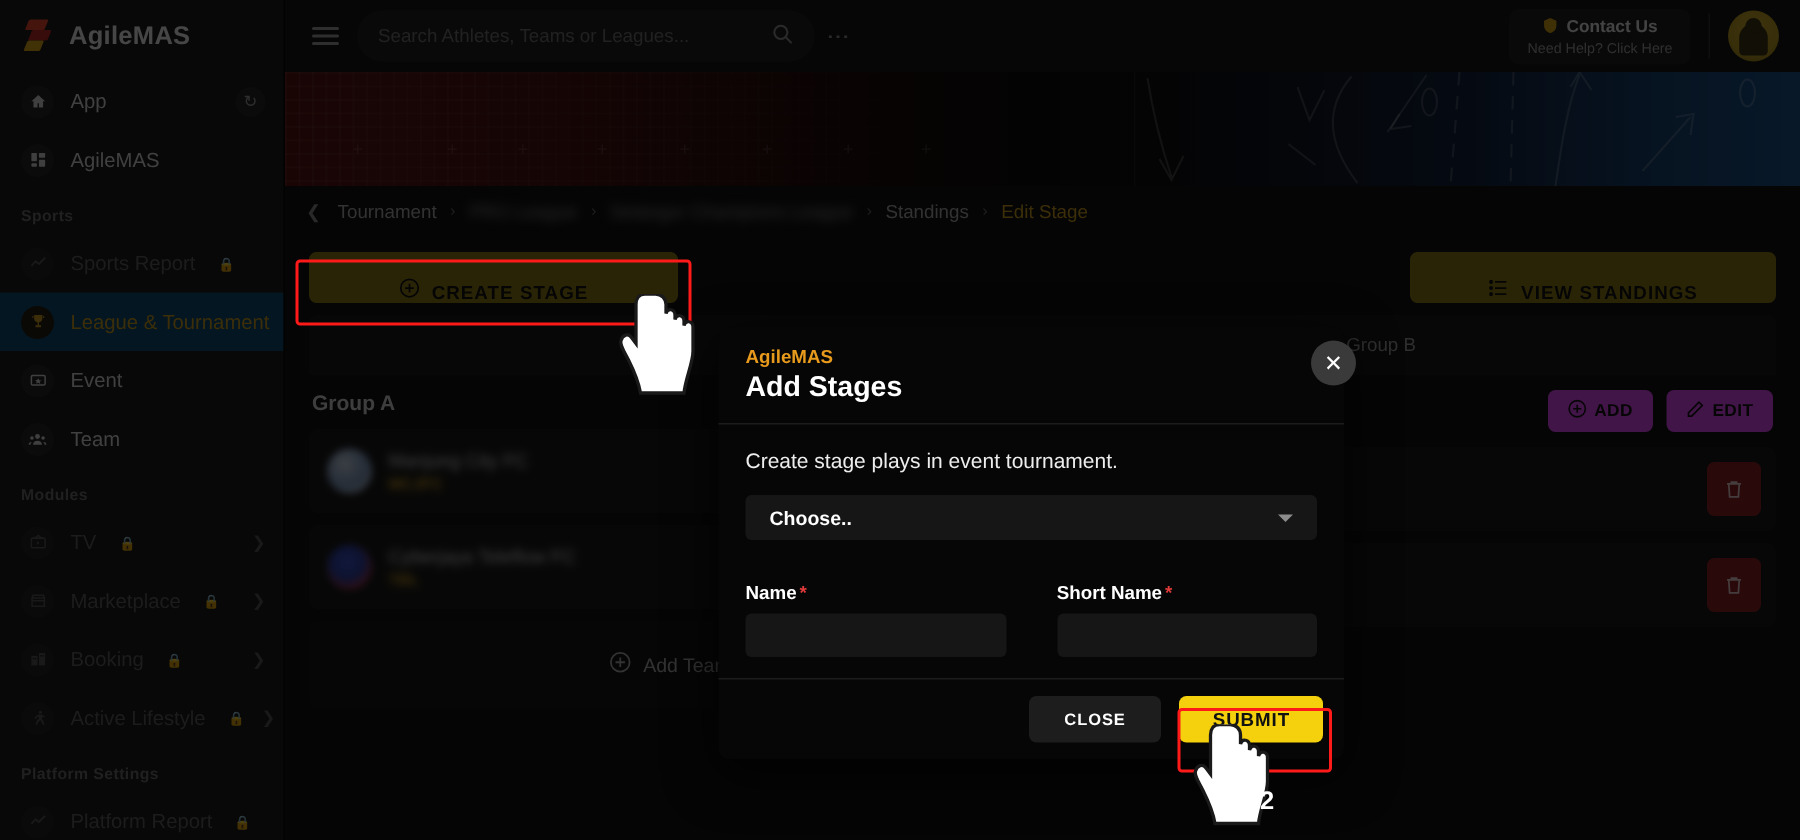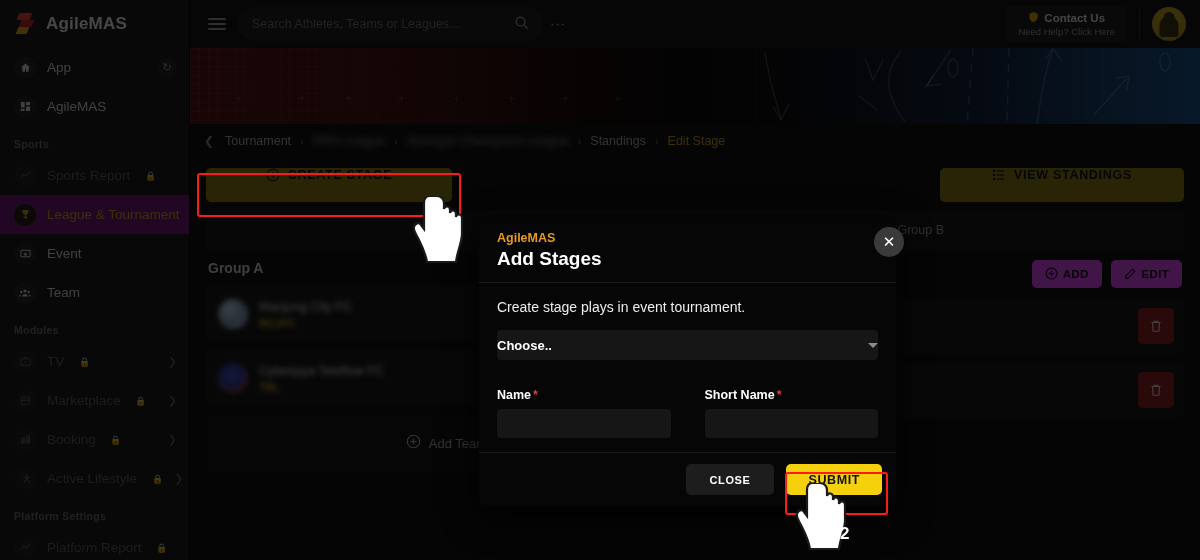--- a/index.html
+++ b/index.html
@@ -36,21 +36,21 @@
     padding: 0 12px 0 14px; color:#d6d6d6; font-size:13.5px;
     cursor:pointer; position:relative;
   }
   .nav-item .ico {
     width:22px; height:22px; border-radius:50%; background:#262626;
     display:flex; align-items:center; justify-content:center; flex:0 0 22px;
     color:#d2d2d2;
   }
   .nav-item.dim { color:#5e5e5e; }
   .nav-item.dim .ico { color:#555; background:#222; }
-  .nav-item.active { color:#c99a20; background:#701a75; }
+  .nav-item.active { color:#c99a20; background:#0c4a6e; }
   .nav-item.active .ico { color:#c99a20; background:#242017; }
   .nav-label { white-space: nowrap; }
   .lock { margin-left:4px; font-size:9px; color:#5a5a5a; }
   .chev { margin-left:auto; color:#555; font-size:11px; }
   .refresh { margin-left:auto; width:20px;height:20px;border-radius:50%;
      background:#262626; display:flex;align-items:center;justify-content:center;
      color:#9a9a9a; font-size:11px;}
   .nav-section {
     font-size:10.5px; color:#6b6b6b; font-weight:bold; letter-spacing:.3px;
     padding: 12px 0 6px 14px;
@@ -132,21 +132,21 @@
   .crumbs .sep { color:#666; font-size:11px; }
   .crumb { cursor:pointer; white-space:nowrap;}
   .crumb.blurred { filter: blur(3.4px); color:#8e8e8e; }
   .crumb.current { color:#c99a20; }
 
   
   .action-row { display:flex; align-items:center; padding: 10px 16px 8px 16px; }
   .btn-gold {
     background:#8e7b16; color:#121212; font-size:12.5px; font-weight:bold;
     letter-spacing:.7px; border:none; border-radius:5px; height:34px;
-    display:flex; align-items:flex-start; justify-content:center; gap:8px;
+    display:flex; align-items:flex-end; justify-content:center; gap:8px;
     cursor:pointer; font-family:inherit;
   }
   .create-stage { width:246px; }
   .view-standings { width:244px; margin-left:auto;}
 
   .hl-box { position:absolute; border:2.5px solid #ff1a1a; border-radius:3px; pointer-events:none; z-index:40;}
 
   
   .tabbar { margin: 0 16px; height:40px; background:#191919; border-radius:5px 5px 0 0;
             display:flex; align-items:center; justify-content:space-between; padding:0 18px;}
@@ -197,21 +197,21 @@
     position:absolute; right:-8px; top:9px; width:30px; height:30px; border-radius:50%;
     background:#3a3a3a; color:#fff; display:flex; align-items:center; justify-content:center;
     font-size:15px; cursor:pointer; border:none; font-family:inherit;
   }
   .modal-body { padding: 16px 18px 14px 18px; }
   .modal-desc { color:#ededed; font-size:14px; margin-bottom:15px;}
   .field-label { color:#fff; font-size:12.5px; font-weight:bold; margin-bottom:7px;}
   .req { color:#e23b3b; margin-left:2px;}
   .select-box {
     height:30px; background:#161616; border-radius:4px; display:flex; align-items:center;
-    padding: 0 0; color:#fff; font-size:13px; font-weight:bold; cursor:pointer;
+    padding: 0 16px; color:#fff; font-size:13px; font-weight:bold; cursor:pointer;
   }
   .caret { margin-left:auto; width:0;height:0;border-left:5px solid transparent;
            border-right:5px solid transparent; border-top:5px solid #8c8c8c;}
   .two-col { display:flex; gap:34px; margin-top:28px;}
   .two-col > div { flex:1; }
   .text-input {
     width:100%; height:29px; background:#161616; border:none; border-radius:4px;
     outline:none; color:#eee; font-size:13px; padding:0 10px; font-family:inherit;
   }
   .modal-foot {

